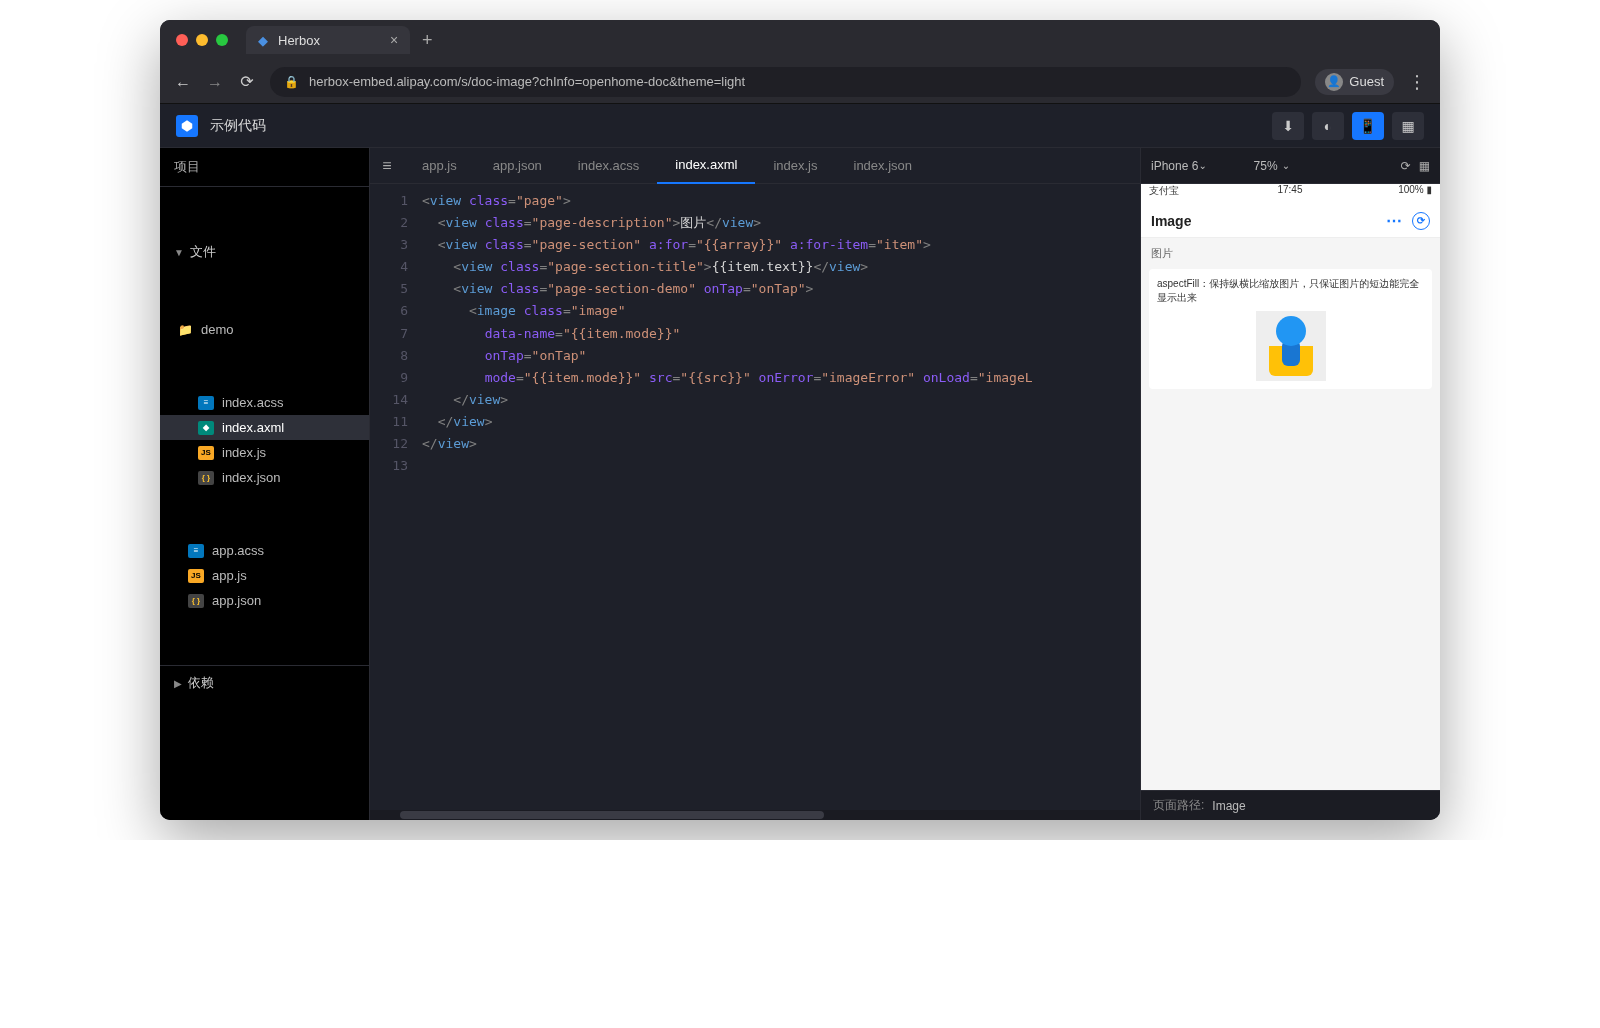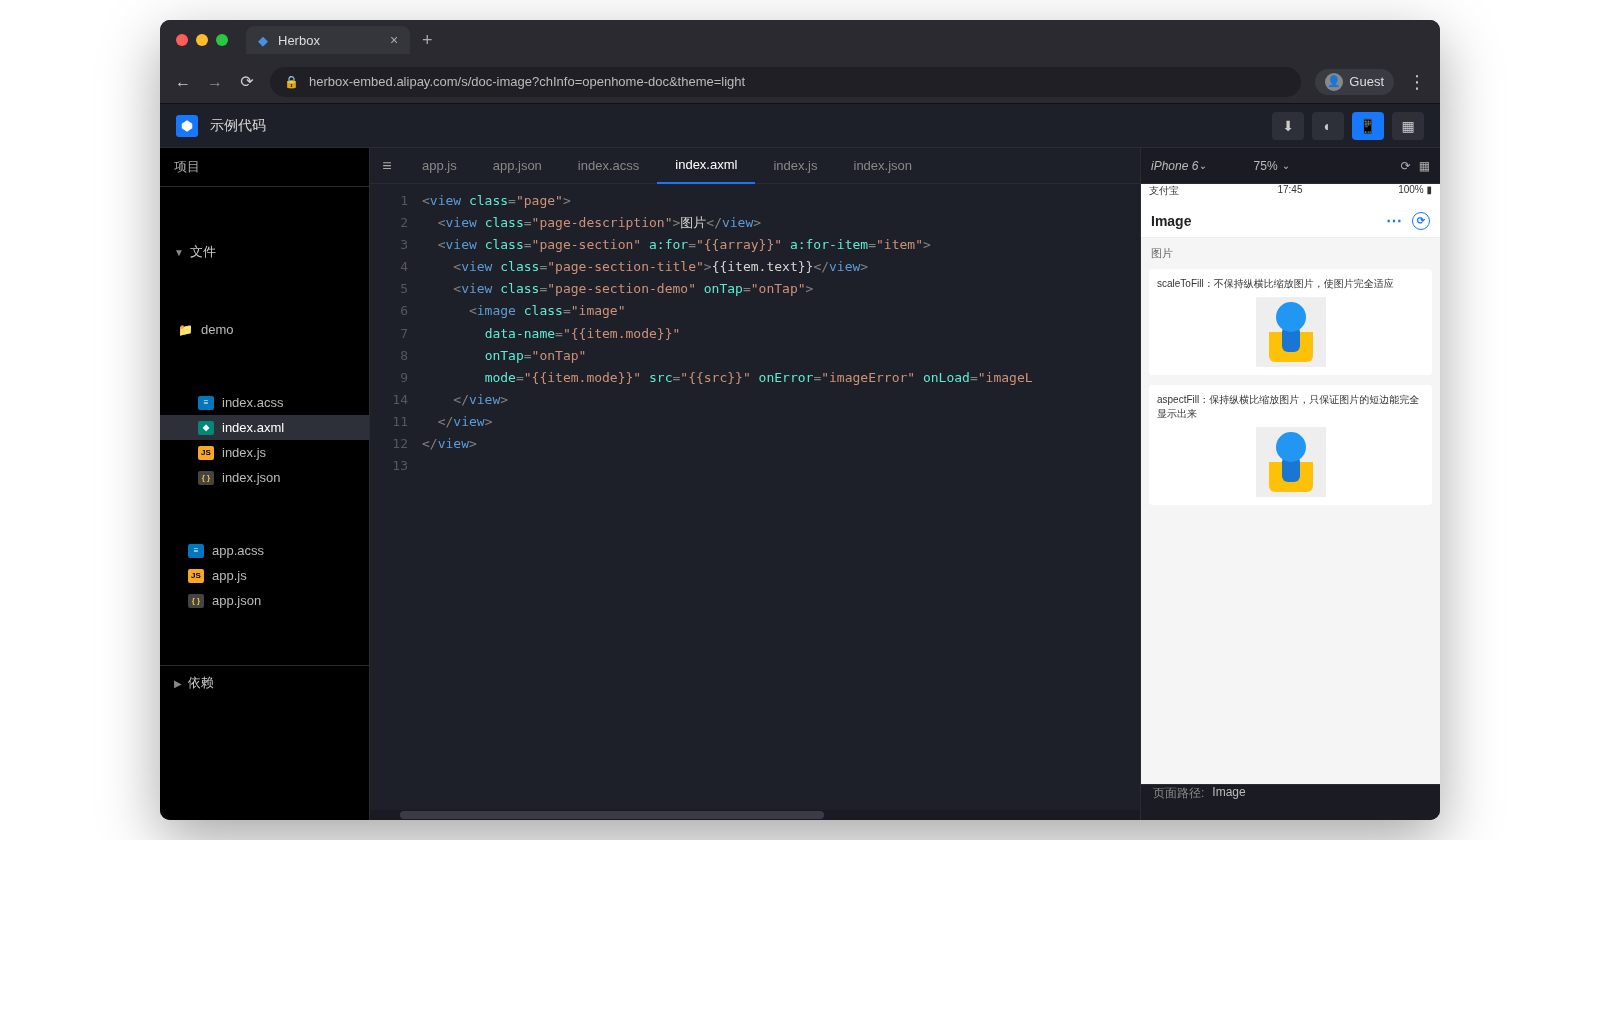--- a/index.html
+++ b/index.html
@@ -47,51 +47,51 @@
 
 .editor { flex:1; display:flex; flex-direction:column; background:#1e2029; overflow:hidden; }
 .ed-tabs { height:36px; display:flex; align-items:center; border-bottom:1px solid #2a2b33; }
 .ed-menu { width:34px; text-align:center; color:#aaa; cursor:pointer; font-size:16px; }
 .ed-tab { color:#888; padding:0 18px; height:36px; display:flex; align-items:center; font-size:13px; cursor:pointer; }
 .ed-tab.active { color:#fff; border-bottom:2px solid #1677ff; }
 .code { flex:1; padding:6px 0; font-family:'Menlo','Consolas',monospace; font-size:13px; overflow:auto; }
 .code-line { display:flex; padding:0 10px; line-height:1.7; }
 .ln { width:28px; text-align:right; color:#556; margin-right:14px; user-select:none; }
 .tok-tag { color:#5c9cd6; }
-.tok-attr { color:#5eead4; }
+.tok-attr { color:#8b5cf6; }
 .tok-str { color:#ce9178; }
 .tok-txt { color:#d4d4d4; }
 .tok-punc { color:#808080; }
 .ed-scroll { height:10px; background:#1a1b22; position:relative; }
 .ed-scroll-thumb { position:absolute; left:30px; width:55%; height:8px; background:#3a3b44; border-radius:4px; top:1px; }
 
 .preview { width:300px; background:#1b1c23; display:flex; flex-direction:column; border-left:1px solid #2a2b33; }
 .pv-toolbar { height:36px; display:flex; align-items:center; padding:0 10px; gap:8px; border-bottom:1px solid #2a2b33; color:#bbb; font-size:12px; }
-.pv-device { flex:1; display:flex; align-items:center; gap:0; cursor:pointer;font-style:italic; }
+.pv-device { flex:1; display:flex; align-items:center; gap:0; cursor:pointer; }
 .pv-zoom { display:flex; align-items:center; gap:4px; cursor:pointer; }
 .pv-refresh { cursor:pointer; color:#aaa; }
 .pv-grid { cursor:pointer; color:#aaa; }
 .pv-phone { flex:1; background:#f5f5f5; margin:0; display:flex; flex-direction:column; overflow:hidden; font-size:11px; }
 .ph-status { height:20px; background:#fff; display:flex; justify-content:space-between; padding:0 8px; font-size:10px; color:#333; }
 .ph-head { height:34px; background:#fff; display:flex; align-items:center; padding:0 10px; font-weight:bold; font-size:14px; color:#222; border-bottom:1px solid #eee; }
 .ph-head .spacer { flex:1; }
 .ph-head .dot3 { color:#1677ff; font-size:16px; margin-right:10px; cursor:pointer; }
 .ph-head .circ { width:18px; height:18px; border:1.5px solid #1677ff; border-radius:50%; display:flex; align-items:center; justify-content:center; color:#1677ff; font-size:10px; cursor:pointer; }
 .ph-sect { padding:8px 10px; color:#666; font-size:11px; }
 .ph-card { background:#fff; margin:0 8px 10px 8px; border-radius:4px; padding:8px; }
 .ph-card-title { font-size:10px; color:#333; margin-bottom:6px; line-height:1.4; }
 .ph-imgbox { display:flex; justify-content:center; }
 .ph-img { width:70px; height:70px; display:flex; align-items:center; justify-content:center; background:#eee; }
 .ph-img.redsides { background:#ff3b30; }
 .ph-img.redsides .inner { width:50px; height:70px; background:#eee; display:flex; align-items:center; justify-content:center; }
 .ant-figure { width:50px; height:60px; position:relative; }
 .ant-head { width:30px; height:30px; background:#2196f3; border-radius:50%; position:absolute; top:0; left:10px; }
 .ant-cape { width:44px; height:30px; background:#ffc107; position:absolute; bottom:0; left:3px; border-radius:0 0 6px 6px; }
 .ant-body { width:18px; height:26px; background:#1976d2; position:absolute; top:24px; left:16px; border-radius:6px; }
-.pv-footer { height:36px; display:flex; align-items:flex-start; padding:0 12px; gap:8px; color:#888; font-size:12px; border-top:1px solid #2a2b33; }
+.pv-footer { height:30px; display:flex; align-items:center; padding:0 12px; gap:8px; color:#888; font-size:12px; border-top:1px solid #2a2b33; }
 </style>
 </head>
 <body>
 
 <div class="window">
   <div class="titlebar">
     <div class="traffic">
       <div class="dot red"></div>
       <div class="dot yellow"></div>
       <div class="dot green"></div>
@@ -275,32 +275,20 @@
           <span><span>100%</span> ▮</span>
         </div>
         <div class="ph-head">
           <span>Image</span>
           <div class="spacer"></div>
           <span class="dot3">⋯</span>
           <span class="circ">⟳</span>
         </div>
         <div class="ph-sect">图片</div>
         <div id="ph-cards">
-            <div class="ph-card">
-              <div class="ph-card-title">scaleToFill：不保持纵横比缩放图片，使图片完全适应</div>
-              <div class="ph-imgbox">
-                <div class="ph-img ">
-                  <div class="ant-figure">
-                    <div class="ant-cape"></div>
-                    <div class="ant-body"></div>
-                    <div class="ant-head"></div>
-                  </div>
-                </div>
-              </div>
-            </div>
             <div class="ph-card">
               <div class="ph-card-title">aspectFill：保持纵横比缩放图片，只保证图片的短边能完全显示出来</div>
               <div class="ph-imgbox">
                 <div class="ph-img ">
                   <div class="ant-figure">
                     <div class="ant-cape"></div>
                     <div class="ant-body"></div>
                     <div class="ant-head"></div>
                   </div>
                 </div>

